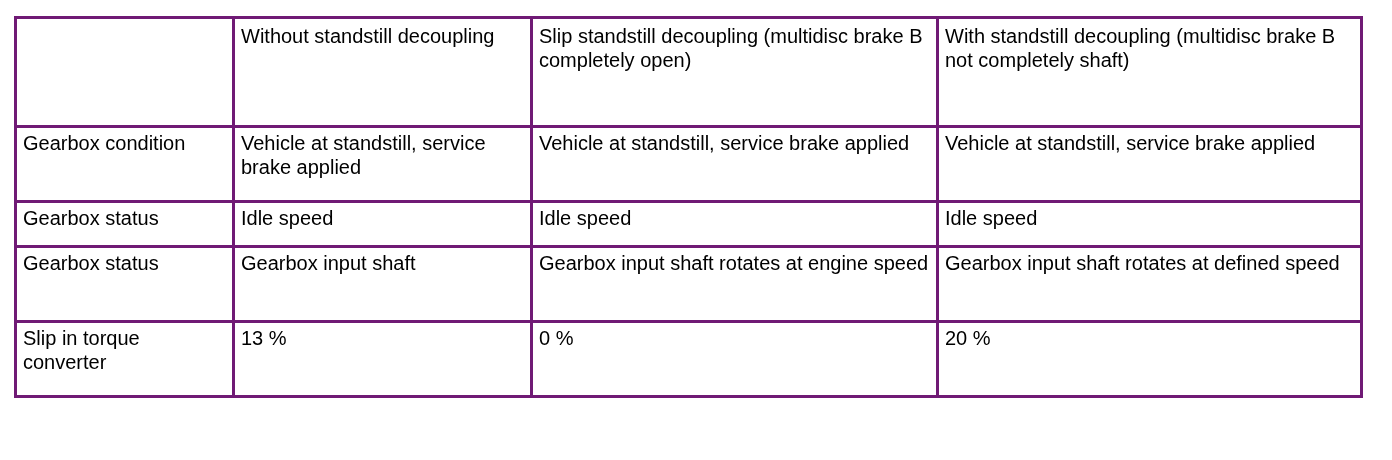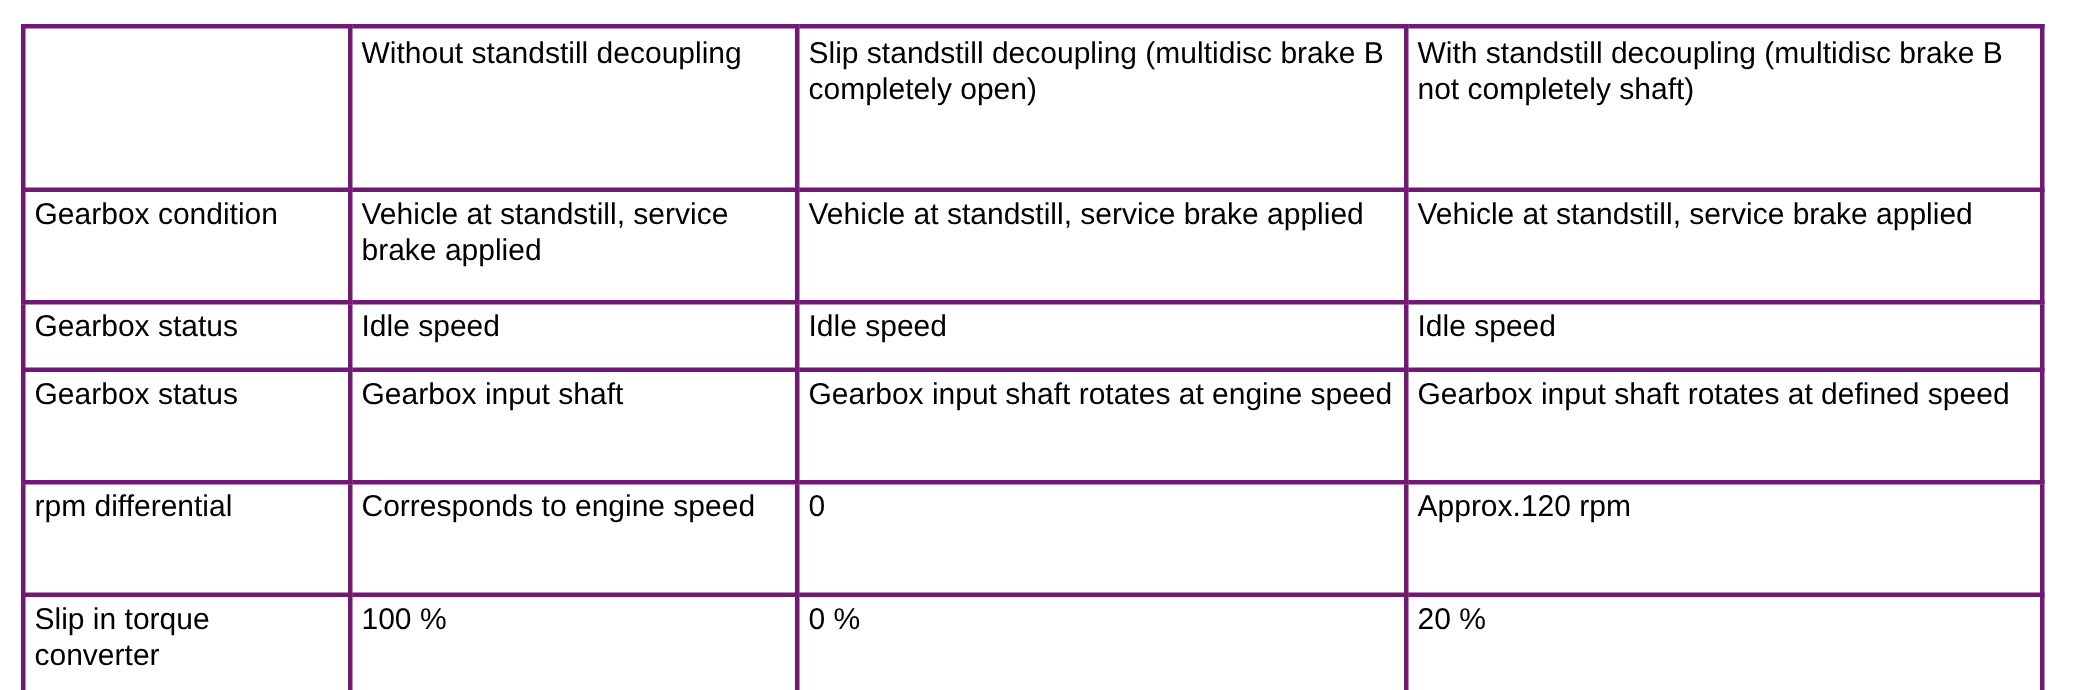--- a/index.html
+++ b/index.html
@@ -126,41 +126,27 @@
             <span class="cell-text">Gearbox input shaft</span>
           </td>
         <td>
             <span class="cell-text">Gearbox input shaft rotates at engine speed</span>
           </td>
         <td>
             <span class="cell-text">Gearbox input shaft rotates at defined speed</span>
           </td>
       </tr>
 
-      <tr class="r-rpm">
-        <td>
-            <span class="cell-text">rpm differential</span>
-          </td>
-        <td>
-            <span class="cell-text">Corresponds to engine speed</span>
-          </td>
-        <td>
-            <span class="cell-text">0</span>
-          </td>
-        <td>
-            <span class="cell-text">Approx.120 rpm</span>
-          </td>
-      </tr>
 
       <tr class="r-slip">
         <td>
             <span class="cell-text">Slip in torque converter</span>
           </td>
         <td>
-            <span class="cell-text">100 %</span>
+            <span class="cell-text">13 %</span>
           </td>
         <td>
             <span class="cell-text">0 %</span>
           </td>
         <td>
             <span class="cell-text">20 %</span>
           </td>
       </tr>
     </tbody>
   </table>

